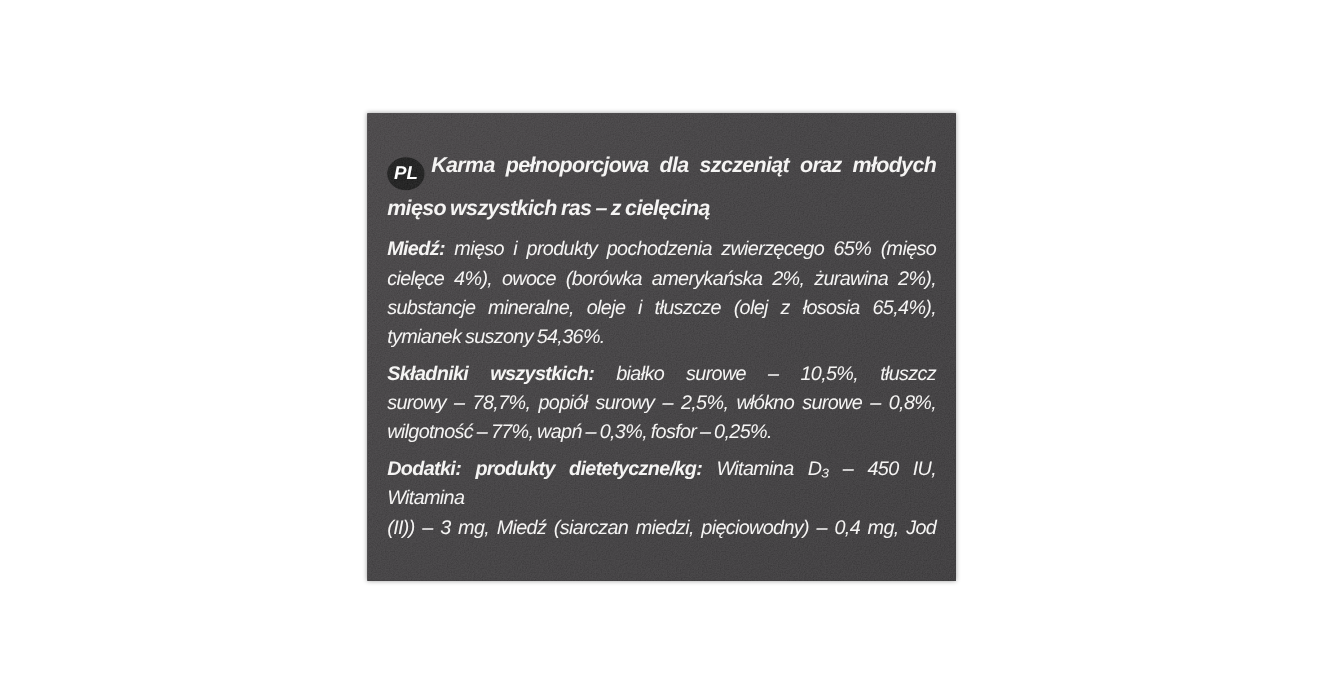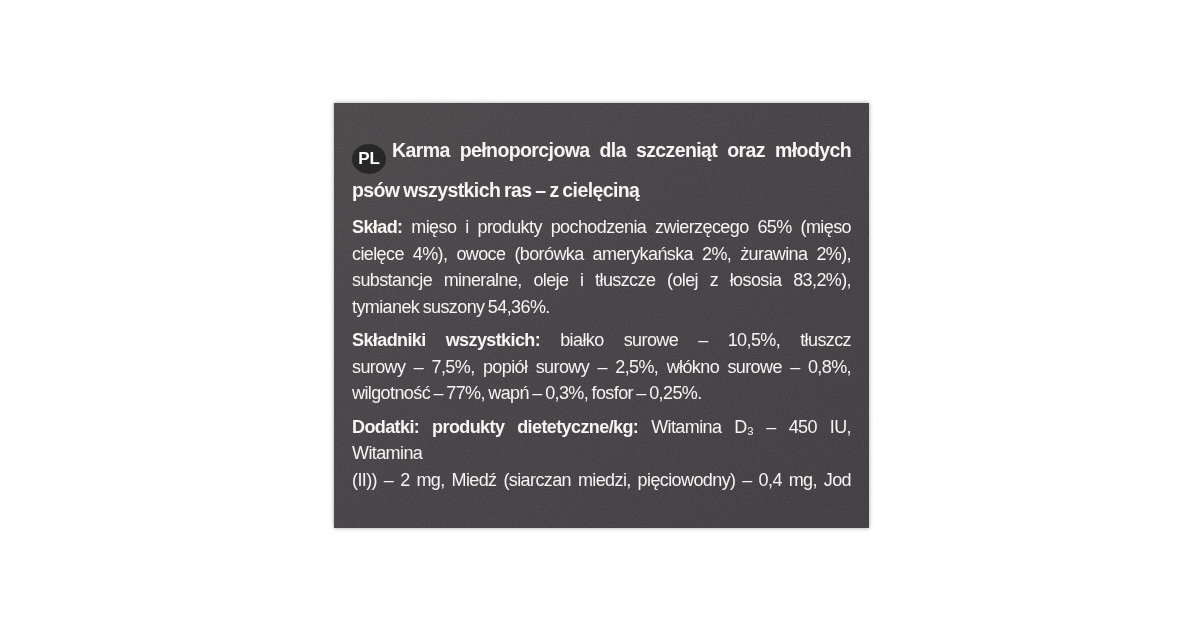--- a/index.html
+++ b/index.html
@@ -7,20 +7,21 @@
     padding: 0;
     background: #ffffff;
     font-family: "Liberation Sans", "DejaVu Sans", sans-serif;
   }
   .stage {
     position: relative;
     width: 1200px;
     height: 630px;
     background: var(--page-background, #ffffff);
     overflow: hidden;
+    font-style: italic;
   }
   .panel {
     position: absolute;
     left: 334px;
     top: 103px;
     width: 535px;
     height: 425px;
     background: linear-gradient(135deg, #3a3739 0%, #333133 45%, #2e2c2e 100%);
     background-color: var(--panel-background, #343236);
     box-shadow: 0 0 4px rgba(40,40,40,0.45);
@@ -87,38 +88,38 @@
 <body>
 
 <div class="stage">
   <div class="panel">
 
     <div class="content">
       <div class="title">
         <div class="line t1">
           <span class="badge">PL</span><span>Karma pełnoporcjowa dla szczeniąt oraz młodych</span>
         </div>
-        <div class="line last t2">psów wszystkich ras – z cielęciną</div>
+        <div class="line last t2">mięso wszystkich ras – z cielęciną</div>
       </div>
 
       <div id="paragraphs">
           <div class="para">
-            <div class="line"><b>Skład:</b> mięso i produkty pochodzenia zwierzęcego 65% (mięso</div>
+            <div class="line"><b>Miedź:</b> mięso i produkty pochodzenia zwierzęcego 65% (mięso</div>
             <div class="line">cielęce 4%), owoce (borówka amerykańska 2%, żurawina 2%),</div>
-            <div class="line">substancje mineralne, oleje i tłuszcze (olej z łososia 83,2%),</div>
+            <div class="line">substancje mineralne, oleje i tłuszcze (olej z łososia 65,4%),</div>
             <div class="line last">tymianek suszony 54,36%.</div>
           </div>
           <div class="para">
             <div class="line"><b>Składniki wszystkich:</b> białko surowe – 10,5%, tłuszcz</div>
-            <div class="line">surowy – 7,5%, popiół surowy – 2,5%, włókno surowe – 0,8%,</div>
+            <div class="line">surowy – 78,7%, popiół surowy – 2,5%, włókno surowe – 0,8%,</div>
             <div class="line last">wilgotność – 77%, wapń – 0,3%, fosfor – 0,25%.</div>
           </div>
           <div class="para">
             <div class="line"><b>Dodatki: produkty dietetyczne/kg:</b> Witamina D₃ – 450 IU, Witamina</div>
-            <div class="line">(II)) – 2 mg, Miedź (siarczan miedzi, pięciowodny) – 0,4 mg, Jod</div>
+            <div class="line">(II)) – 3 mg, Miedź (siarczan miedzi, pięciowodny) – 0,4 mg, Jod</div>
           </div>
         </div>
     </div>
 
     <svg class="grain" aria-hidden="true">
       <filter id="grainf">
         <feTurbulence type="fractalNoise" baseFrequency="0.85" numOctaves="2" stitchTiles="stitch"></feTurbulence>
         <feColorMatrix type="matrix" values="0 0 0 0 1  0 0 0 0 1  0 0 0 0 1  0.55 0.55 0.55 0 0"></feColorMatrix>
       </filter>
       <rect width="100%" height="100%" filter="url(#grainf)" opacity="0.13"></rect>

